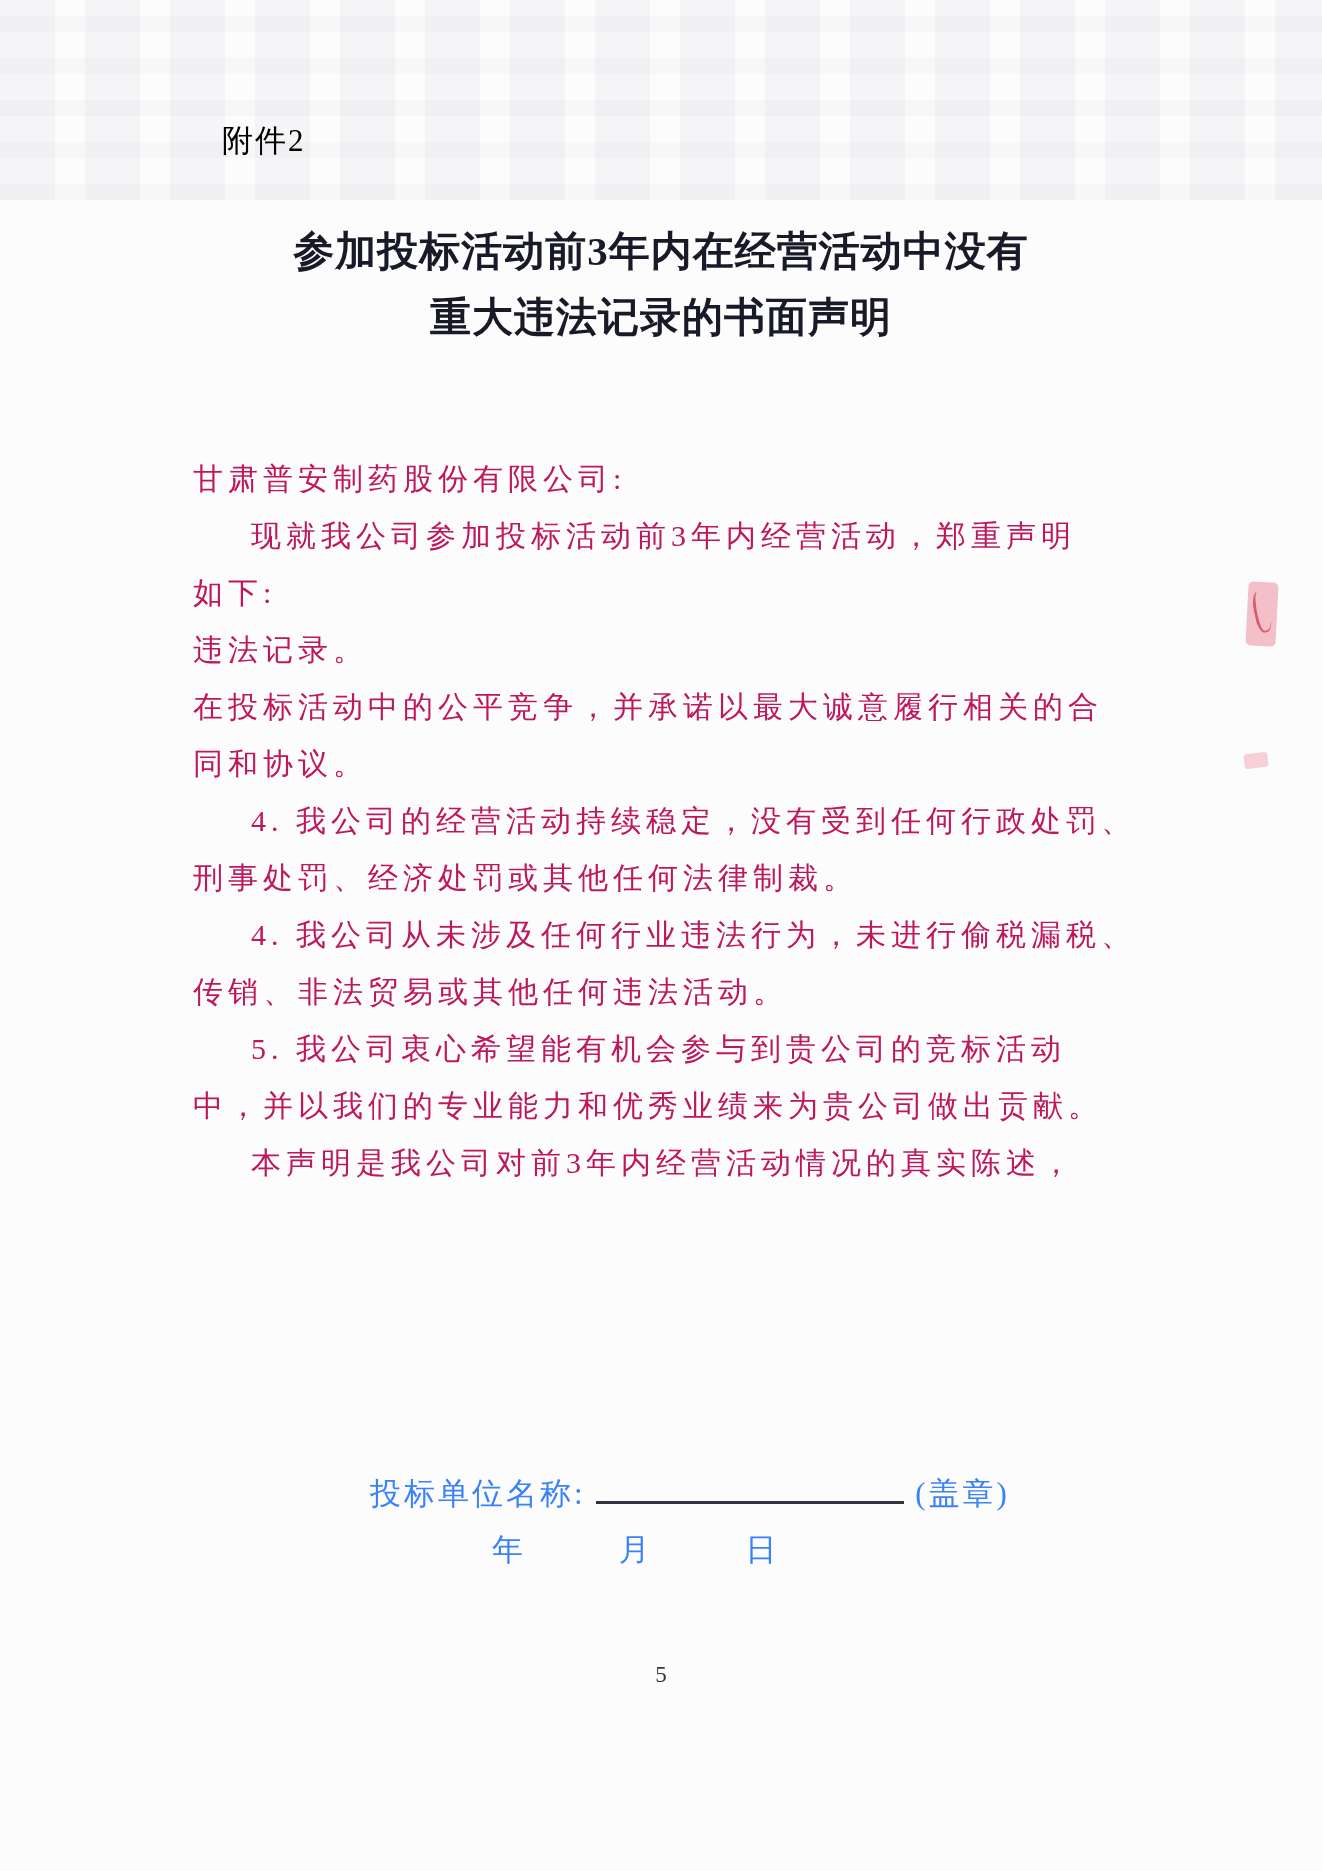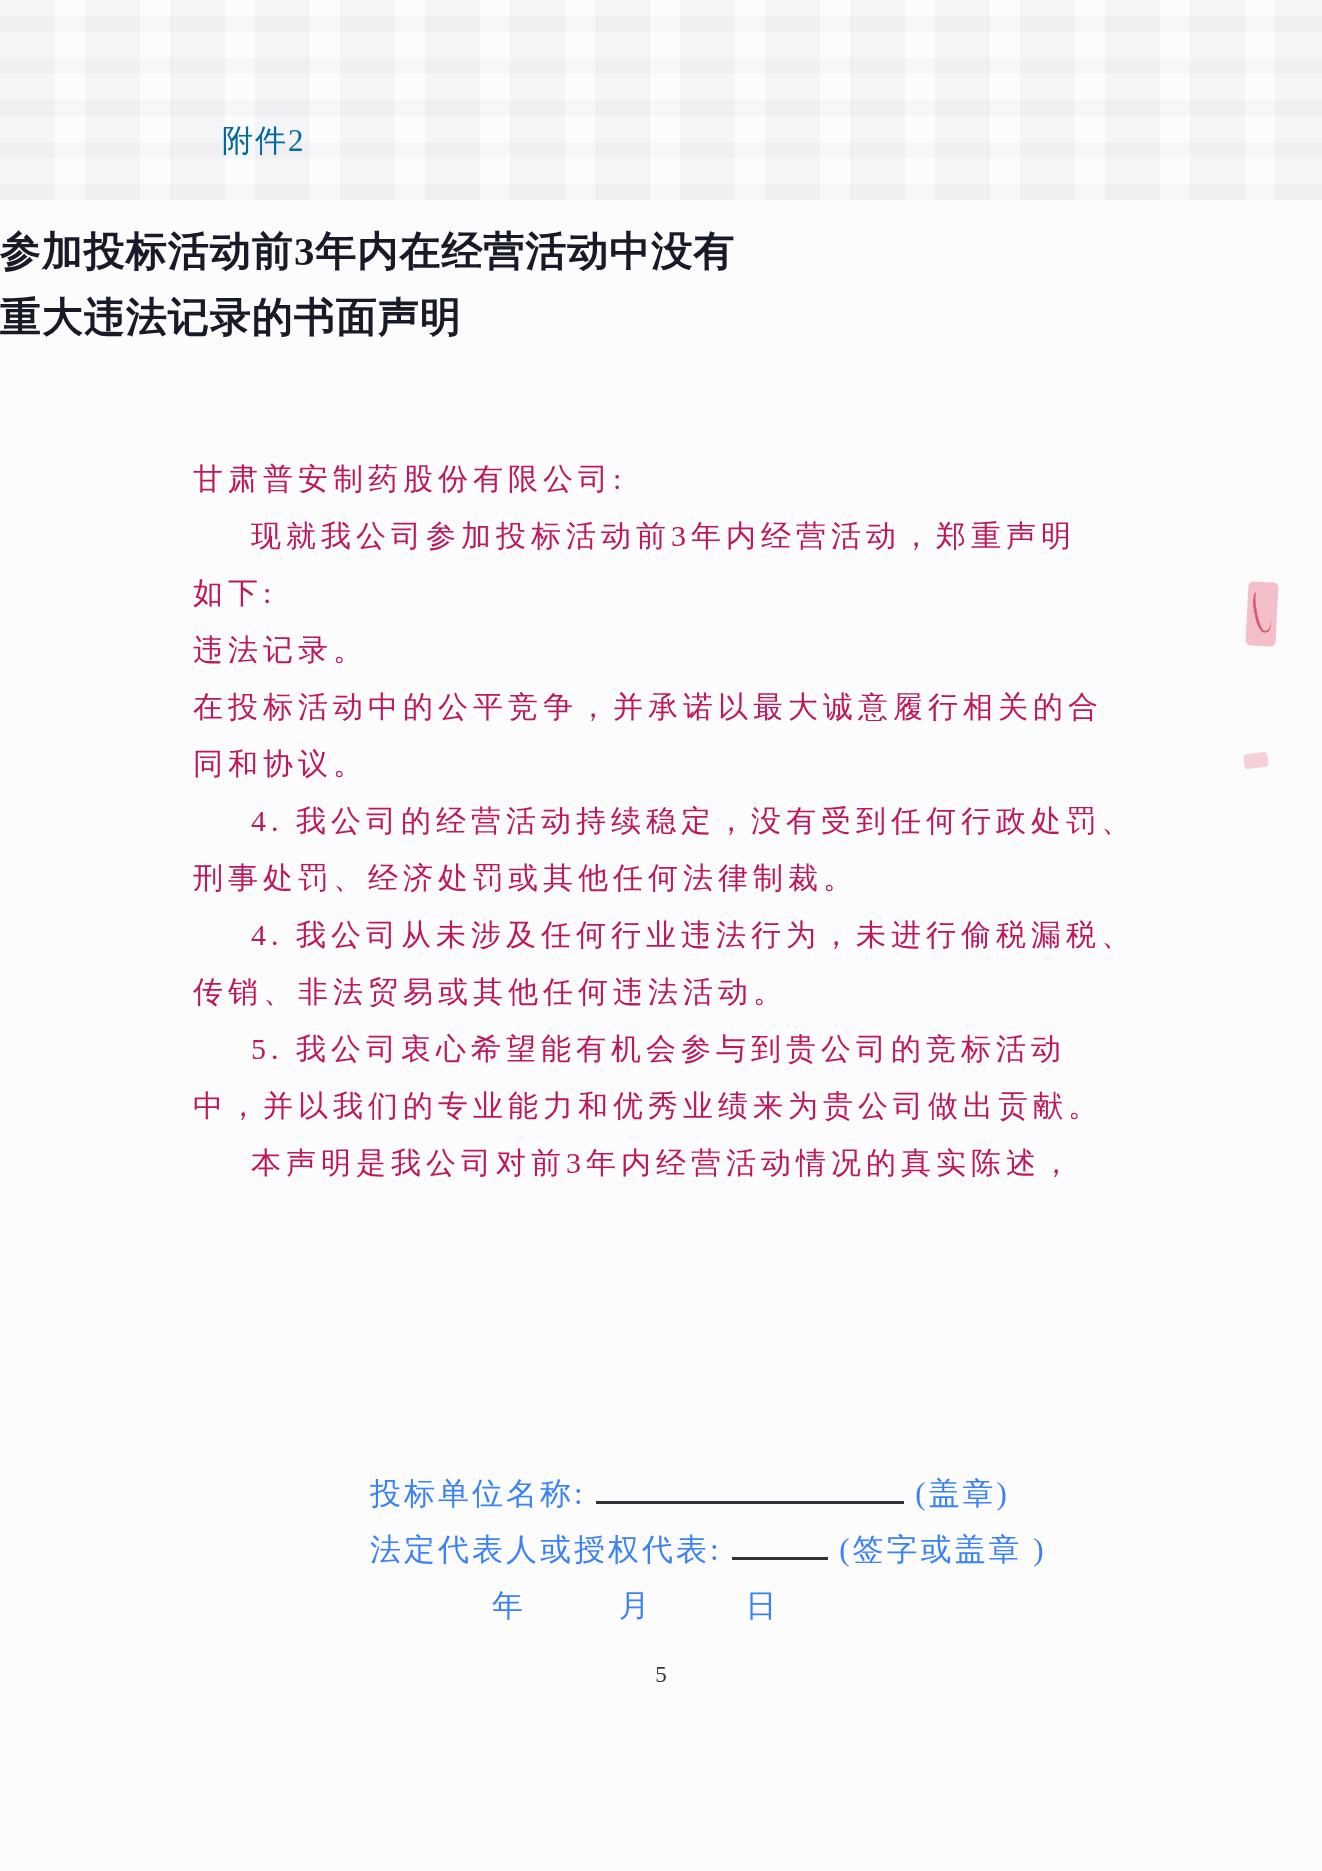--- a/index.html
+++ b/index.html
@@ -26,28 +26,29 @@
       repeating-linear-gradient(90deg, rgba(150,152,162,0.07) 0 55px, rgba(255,255,255,0) 55px 85px),
       repeating-linear-gradient(0deg, rgba(150,152,162,0.05) 0 16px, rgba(255,255,255,0) 16px 42px);
     pointer-events: none;
   }
   .attachment {
     position: absolute;
     left: 222px;
     top: 120px;
     font-size: 31px;
     letter-spacing: 2px;
-    color: #0369a1;
+    color: #000000;
   }
   .title {
     position: absolute;
     top: 218px;
     left: 0;
     width: 100%;
     margin: 0;
+    text-align: center;
     font-size: 41px;
     font-weight: bold;
     color: #181b27;
     letter-spacing: 1px;
     line-height: 66px;
   }
   .title-line { display: block; }
   .doc-body {
     position: absolute;
     left: 193px;
@@ -151,25 +152,20 @@
     <div class="line">中，并以我们的专业能力和优秀业绩来为贵公司做出贡献。</div>
     <div class="line indent">本声明是我公司对前3年内经营活动情况的真实陈述，</div>
   </div>
 
   <div class="sig">
     <div class="sig-line">
       <span>投标单位名称:</span>
       <span class="blank blank-long"></span>
       <span>(盖章)</span>
     </div>
-    <div class="sig-line">
-      <span>法定代表人或授权代表:</span>
-      <span class="blank blank-short"></span>
-      <span>(签字或盖章 )</span>
-    </div>
     <div class="sig-line date-line">
       <span class="date-gap-1">年</span>
       <span class="date-gap-2">月</span>
       <span>日</span>
     </div>
   </div>
 
   <div class="pink-mark-1">
     <div class="red-squiggle"></div>
   </div>

